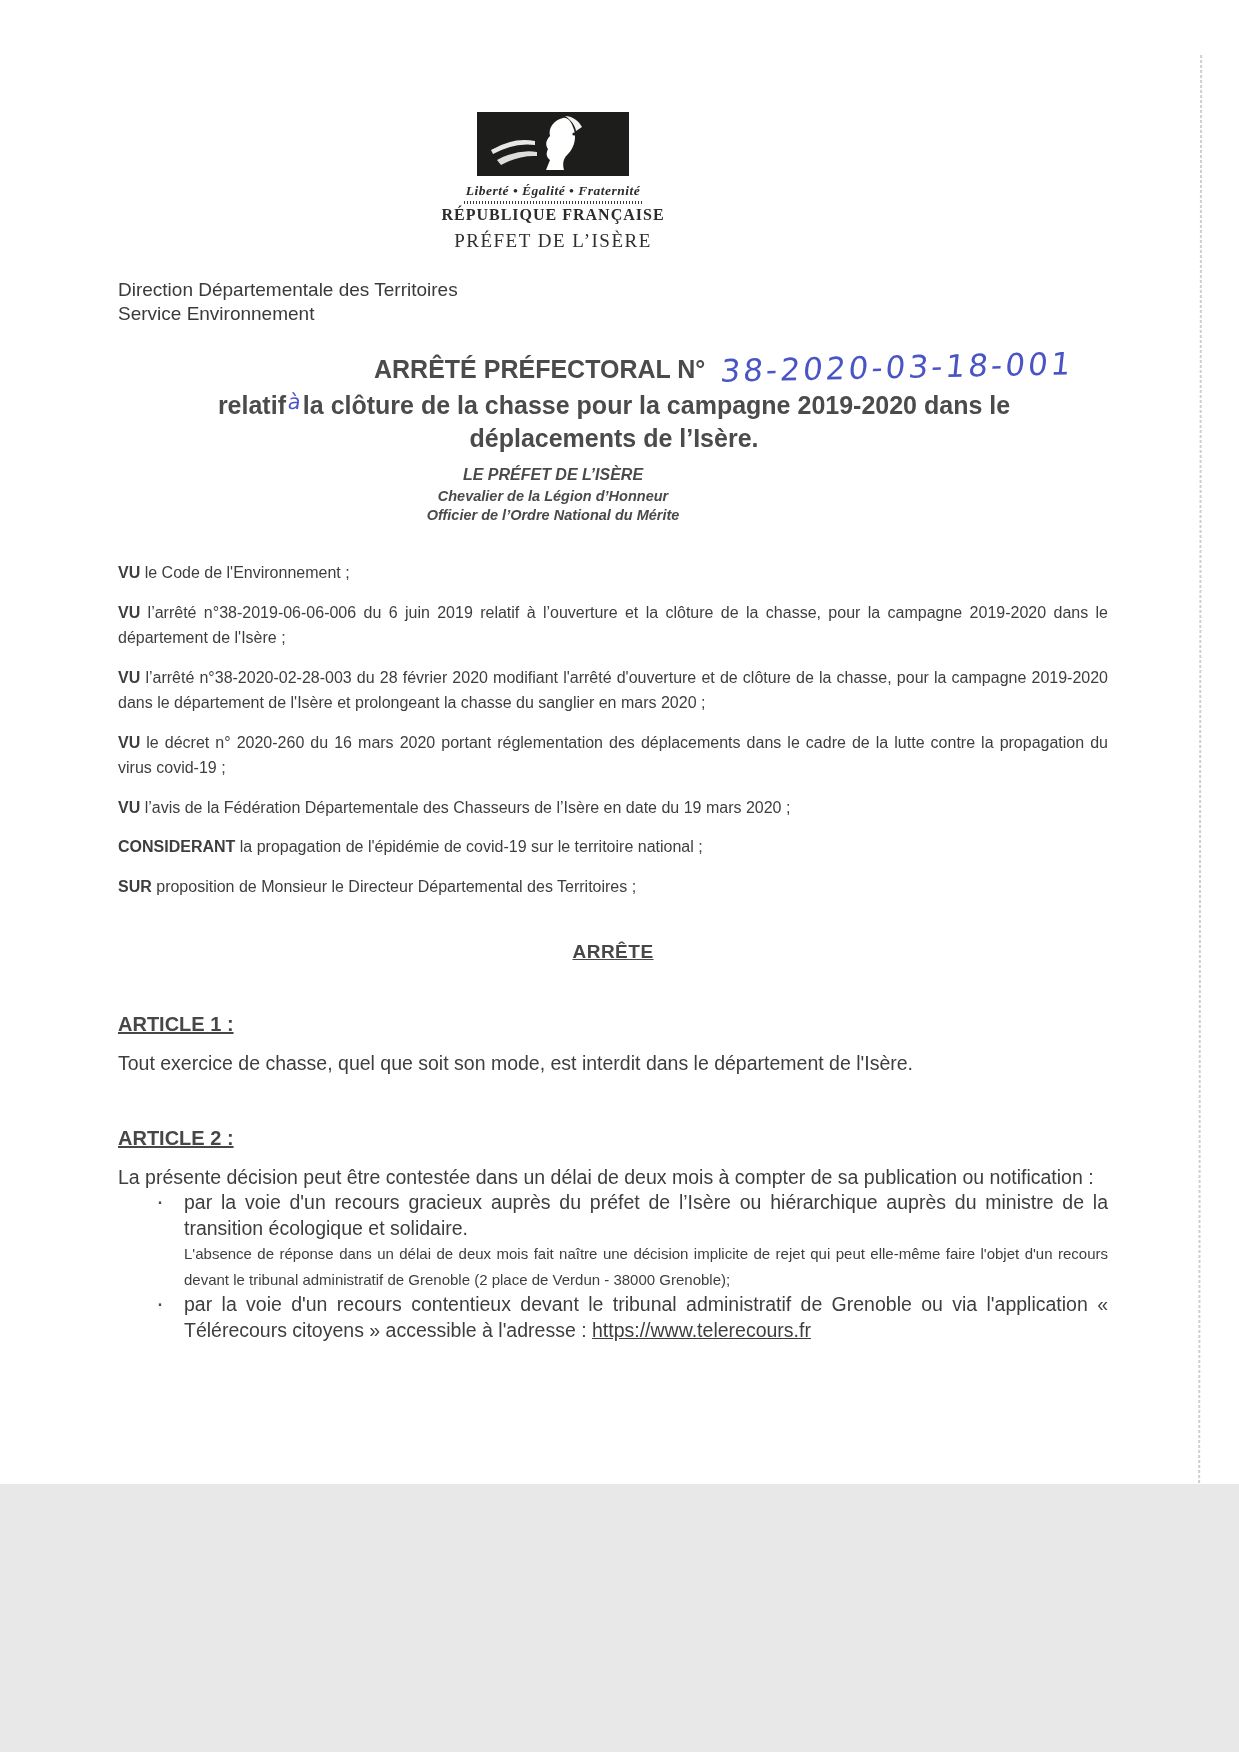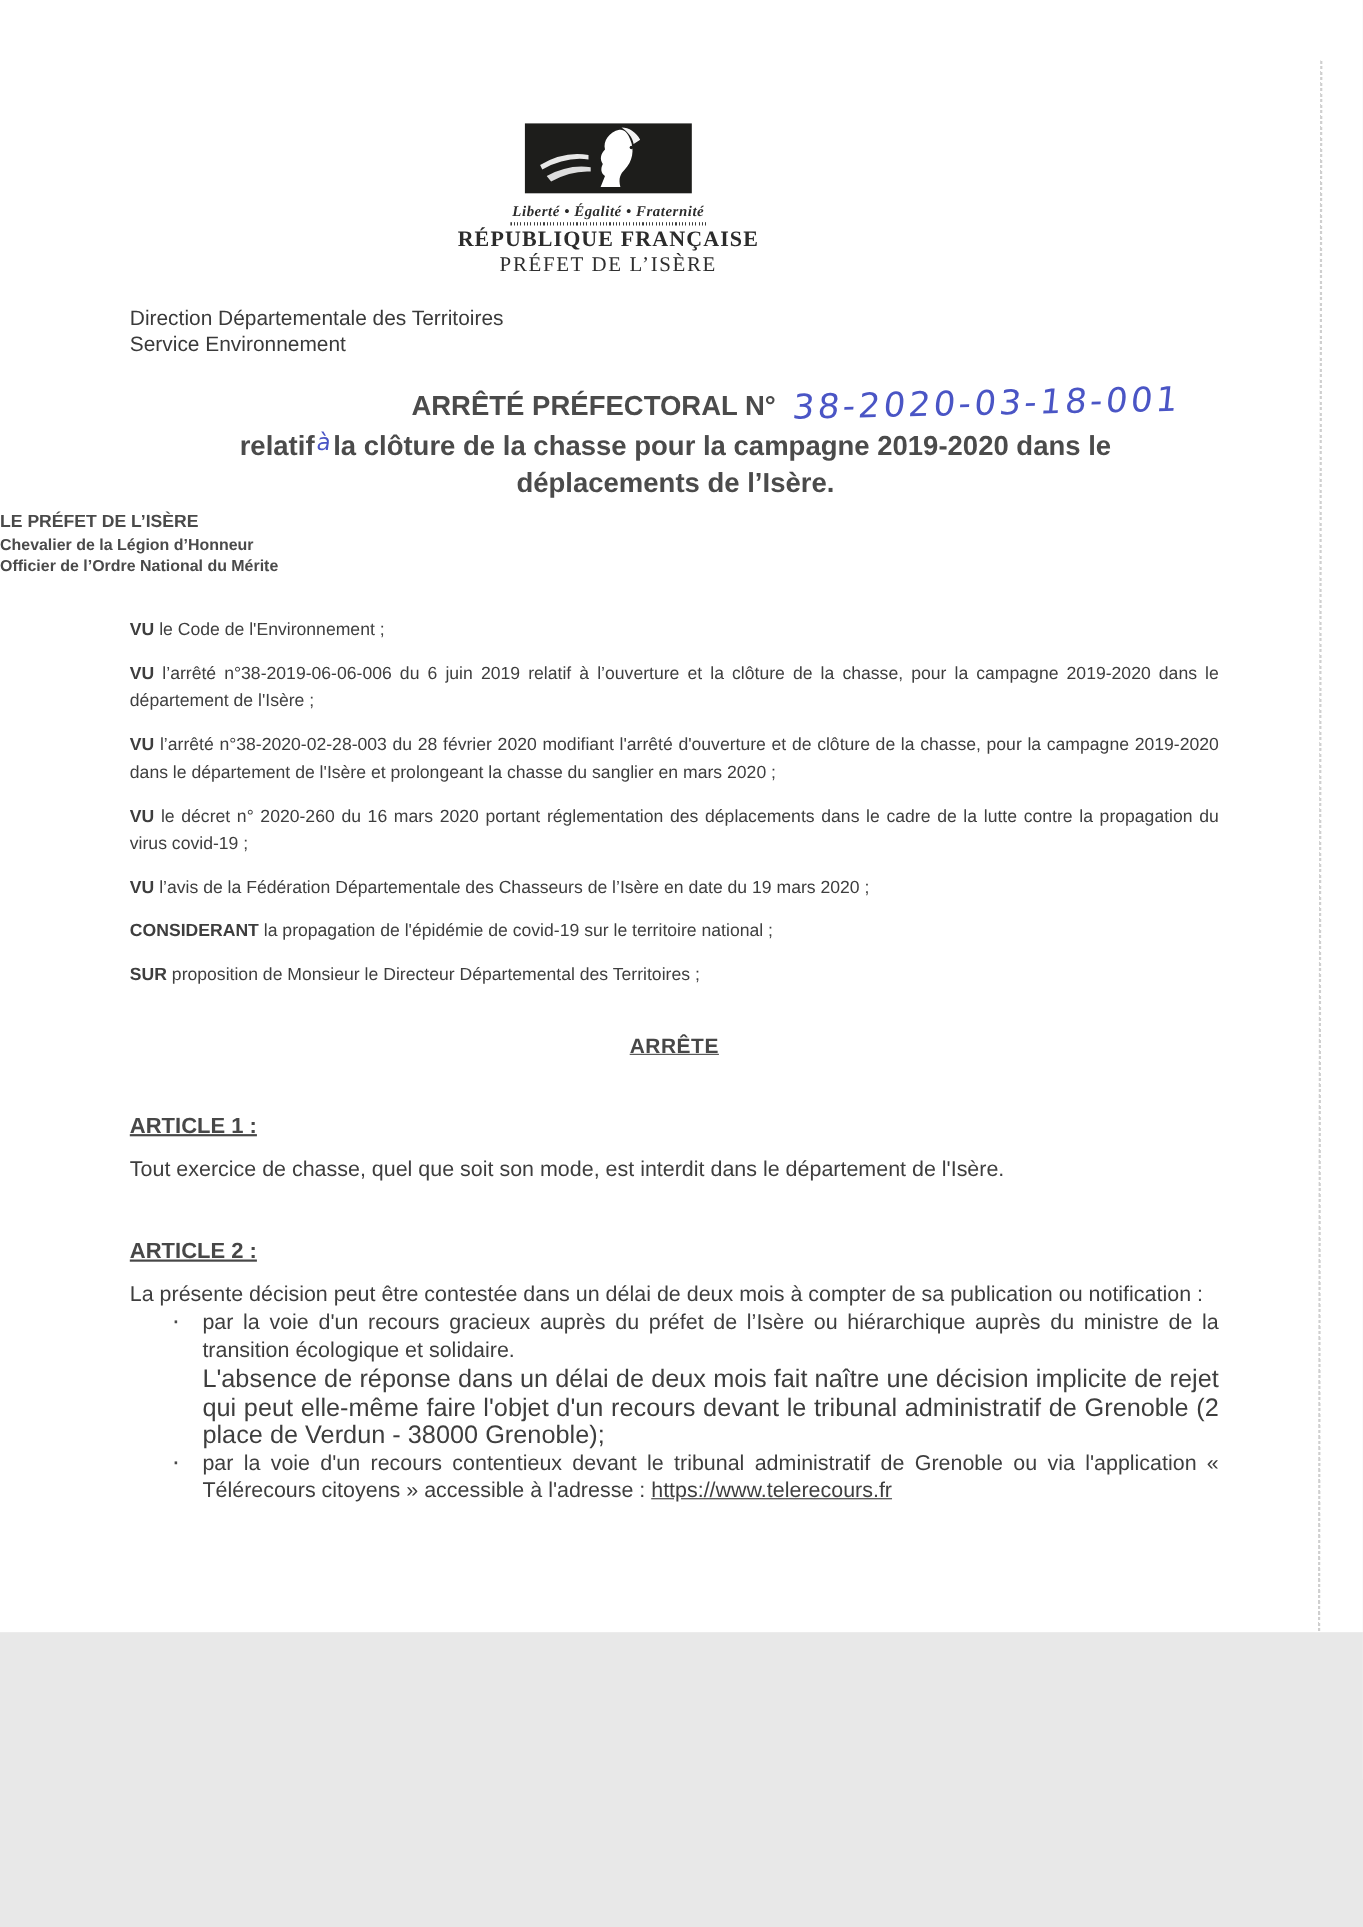--- a/index.html
+++ b/index.html
@@ -11,55 +11,55 @@
     font-family:"Liberation Sans",sans-serif;
     color:#3e3e3e;
   }
   
   .letterhead{position:absolute;top:112px;left:0;width:1106px;text-align:center;}
   .logo-box{display:inline-block;width:152px;height:64px;line-height:0;}
   .motto{font-family:"Liberation Serif",serif;font-style:italic;font-weight:bold;
          font-size:13.5px;color:#2c2c2c;margin-top:3px;letter-spacing:.5px;}
   .hatch{width:178px;height:3px;margin:2px auto 2px;
          background:repeating-linear-gradient(90deg,#3a3a3a 0 1px,transparent 1px 3px);}
-  .republic{font-family:"Liberation Serif",serif;font-weight:bold;font-size:20px;
+  .republic{font-family:"Liberation Serif",serif;font-weight:bold;font-size:16px;
             color:#2c2c2c;letter-spacing:1px;}
   .prefet-line{position:absolute;top:230px;left:0;width:1106px;text-align:center;
                font-family:"Liberation Serif",serif;font-size:19px;color:#2e2e2e;
                letter-spacing:1.5px;}
   .dept{position:absolute;top:278px;left:118px;font-size:19px;line-height:24px;color:#3a3a3a;}
   
   .title{position:absolute;top:352px;left:118px;width:992px;
          font-weight:bold;font-size:25px;color:#4b4b4b;line-height:31px;}
   .title-line1{white-space:nowrap;padding-left:256px;}
   .handwriting{display:inline-block;font-family:"DejaVu Sans",cursive;font-weight:normal;
                color:#4a55c5;font-size:31px;letter-spacing:3px;margin-left:16px;
                transform:skewX(-7deg) rotate(-1.2deg);}
   .title-line2,.title-line3{text-align:center;margin-top:2px;}
   .insert-a{display:inline-block;font-family:"DejaVu Sans",cursive;font-weight:normal;
             color:#4a55c5;font-size:21px;vertical-align:5px;margin:0 2px;
             transform:skewX(-8deg);}
   
-  .authority{position:absolute;top:466px;left:0;width:1106px;color:#4a4a4a;}
+  .authority{position:absolute;top:466px;left:0;width:1106px;text-align:center;color:#4a4a4a;font-style:italic;}
   .authority .l1{font-weight:bold;font-size:16px;margin-bottom:3px;}
   .authority .l2,.authority .l3{font-weight:bold;font-size:14.5px;line-height:19px;}
   
   .docbody{position:absolute;top:560px;left:118px;width:990px;}
   .recital{margin:0 0 14px;text-align:justify;font-size:16px;line-height:25.5px;}
   .lead{font-weight:bold;}
   .arrete-heading{text-align:center;margin-top:42px;font-weight:bold;font-size:19px;
                   text-decoration:underline;letter-spacing:.5px;color:#474747;}
   .article-heading{margin-top:50px;font-weight:bold;font-size:20px;
                    text-decoration:underline;color:#474747;}
   .article-body{margin-top:15px;text-align:justify;font-size:19.5px;line-height:25.5px;}
   .bullet{position:relative;padding-left:66px;text-align:justify;
           font-size:19.5px;line-height:25.5px;}
   .bullet::before{content:"·";position:absolute;left:38px;top:-2px;
                   font-size:24px;color:#4a4a4a;}
-  .cont{padding-left:66px;text-align:justify;font-size:23px;line-height:25.5px;}
+  .cont{padding-left:66px;text-align:justify;font-size:15px;line-height:25.5px;}
   .weblink{color:#3e3e3e;text-decoration:underline;cursor:pointer;}
   
   .footer{position:absolute;top:1641px;left:0;width:1239px;text-align:center;
           font-size:16.5px;font-weight:bold;color:#585858;}
   .scan-line{position:absolute;left:1199px;top:55px;width:2px;height:1660px;
              background:repeating-linear-gradient(to bottom,#b5b5b5 0 3px,transparent 3px 5px);
              opacity:.65;transform:rotate(.08deg);}
 </style>
 </head>
 <body>

